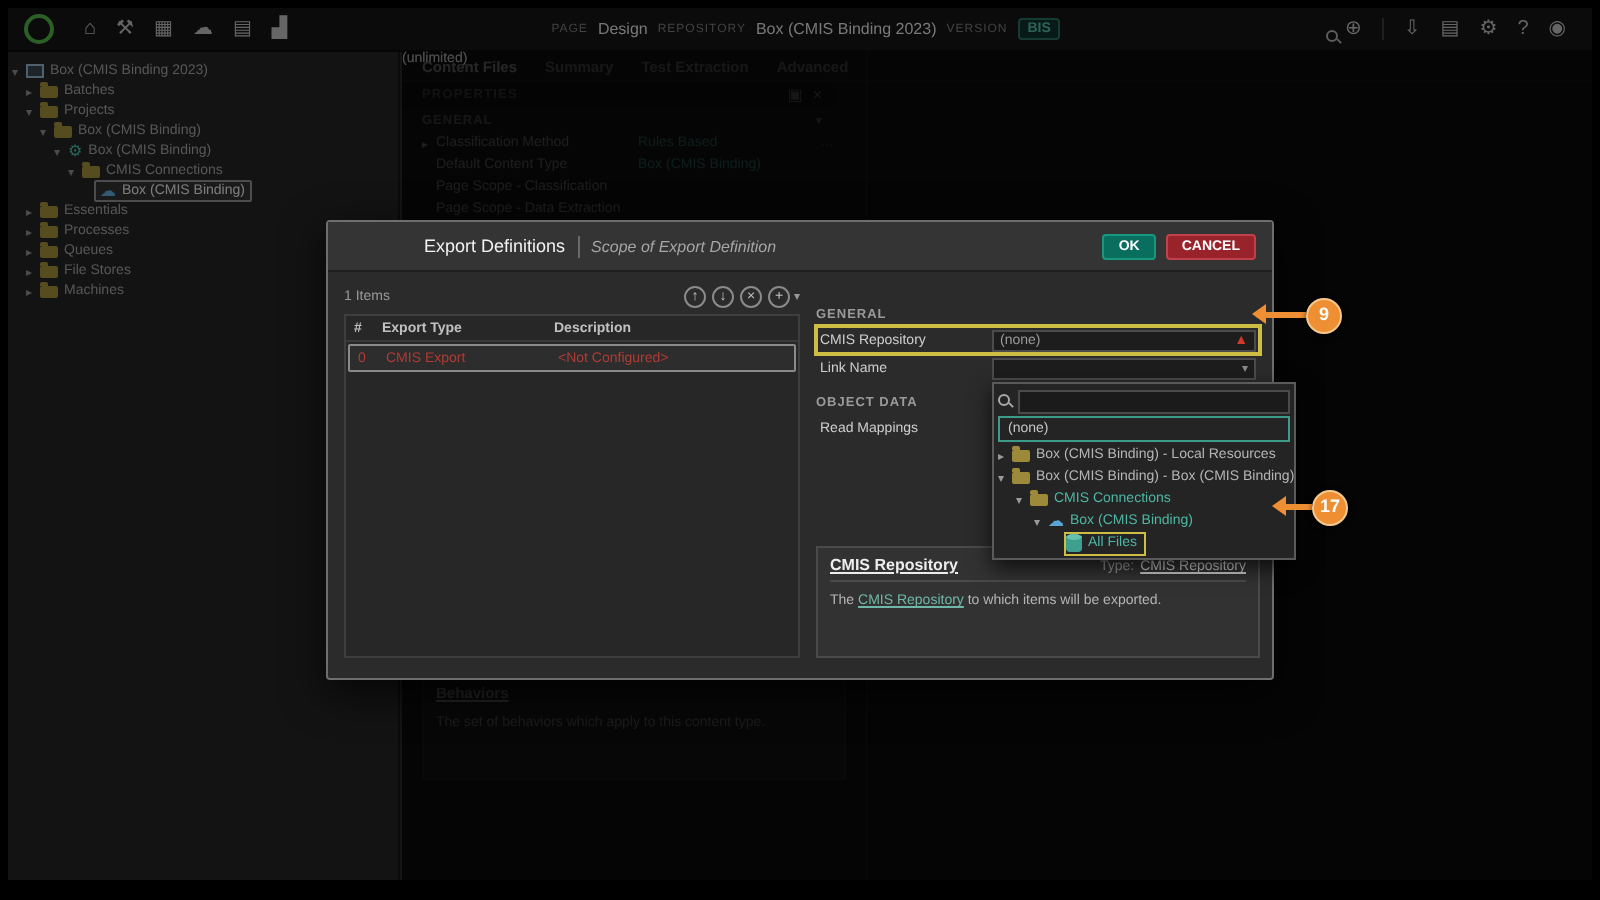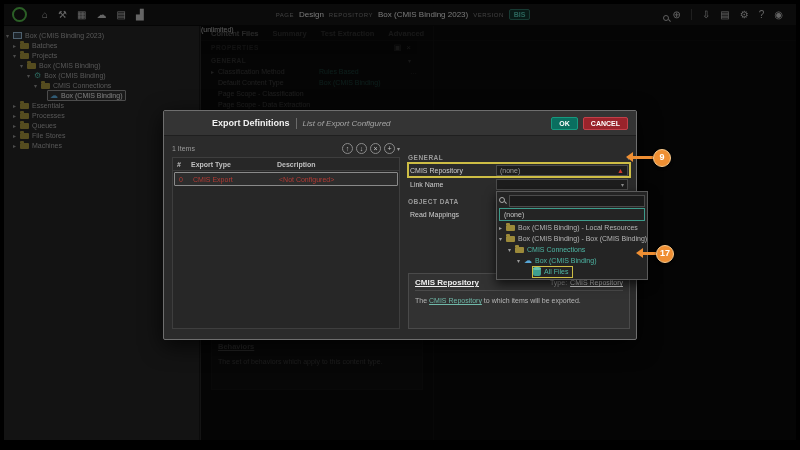--- a/index.html
+++ b/index.html
@@ -55,21 +55,21 @@
   .bg-help{position:absolute;left:10px;top:312px;width:212px;height:52px;background:#2d2d2d;border:1px solid #3d3d3d;padding:3px 6px;box-sizing:border-box;}
   .bg-help-title{font-size:7.5px;font-weight:bold;color:#d0d0d0;text-decoration:underline;}
   .bg-help-desc{font-size:7px;color:#a8a8a8;margin-top:6px;line-height:1.3;}
 
   
   .dim{position:absolute;left:0;top:0;right:0;bottom:0;background:rgba(0,0,0,.45);z-index:5;}
 
   
   .modal{position:absolute;left:163px;top:110px;width:474px;height:230px;background:#2b2b2b;border:1px solid #6e6e6e;border-radius:2px;box-shadow:0 6px 22px rgba(0,0,0,.75);z-index:10;box-sizing:border-box;}
   .dlg-titlebar{height:24px;display:flex;align-items:center;padding:0 8px;background:#343434;border-bottom:1px solid #1f1f1f;}
-  .dlg-title{font-size:9px;font-weight:bold;color:#f2f2f2;padding-left:40px;}
+  .dlg-title{font-size:9px;font-weight:normal;color:#f2f2f2;padding-left:40px;}
   .dlg-sep{width:1px;height:11px;background:#6a6a6a;margin:0 6px;}
   .dlg-sub{font-size:8px;font-style:italic;color:#a5a5a5;flex:1;}
   .btn{font-size:7px;font-weight:bold;color:#fff;border-radius:2px;padding:2px 7px;margin-left:5px;}
   .btn-ok{background:#0a6e5f;border:1px solid #17997f;}
   .btn-cancel{background:#99232b;border:1px solid #c2404a;}
 
   .dlg-left{position:absolute;left:8px;top:30px;width:228px;bottom:10px;}
   .count-row{height:14px;display:flex;align-items:center;}
   .count-lab{font-size:7px;color:#9a9a9a;flex:1;}
   .circ{width:11px;height:11px;border:1px solid #8a8a8a;border-radius:50%;color:#c5c5c5;font-size:7px;line-height:9px;text-align:center;margin-left:3px;box-sizing:border-box;}
@@ -267,21 +267,21 @@
       </div>
     </div>
 
     <div class="dim"></div>
   </div>
 
   <div class="modal">
     <div class="dlg-titlebar">
       <span class="dlg-title">Export Definitions</span>
       <span class="dlg-sep"></span>
-      <span class="dlg-sub">List of Export Configured</span>
+      <span class="dlg-sub">Scope of Export Definition</span>
       <span class="btn btn-ok">OK</span>
       <span class="btn btn-cancel">CANCEL</span>
     </div>
 
     <div class="dlg-left">
       <div class="count-row">
         <span class="count-lab">1 Items</span>
         <span class="circ g-up"></span>
         <span class="circ g-dn"></span>
         <span class="circ g-x"></span>

